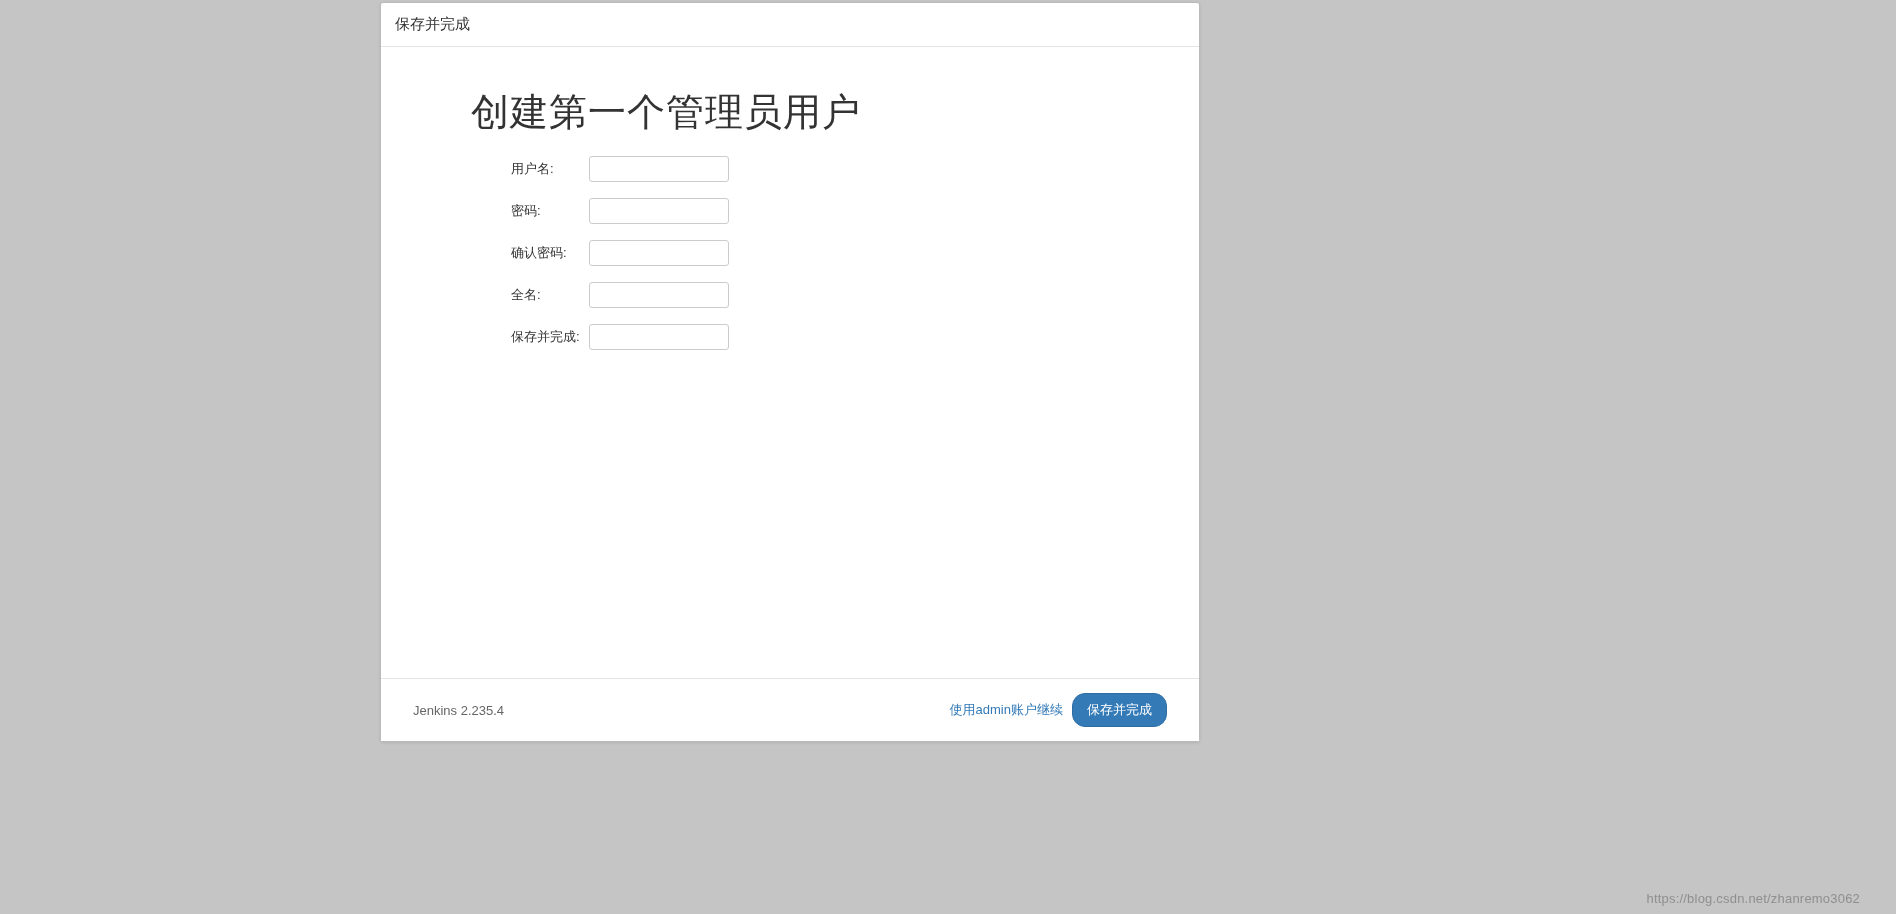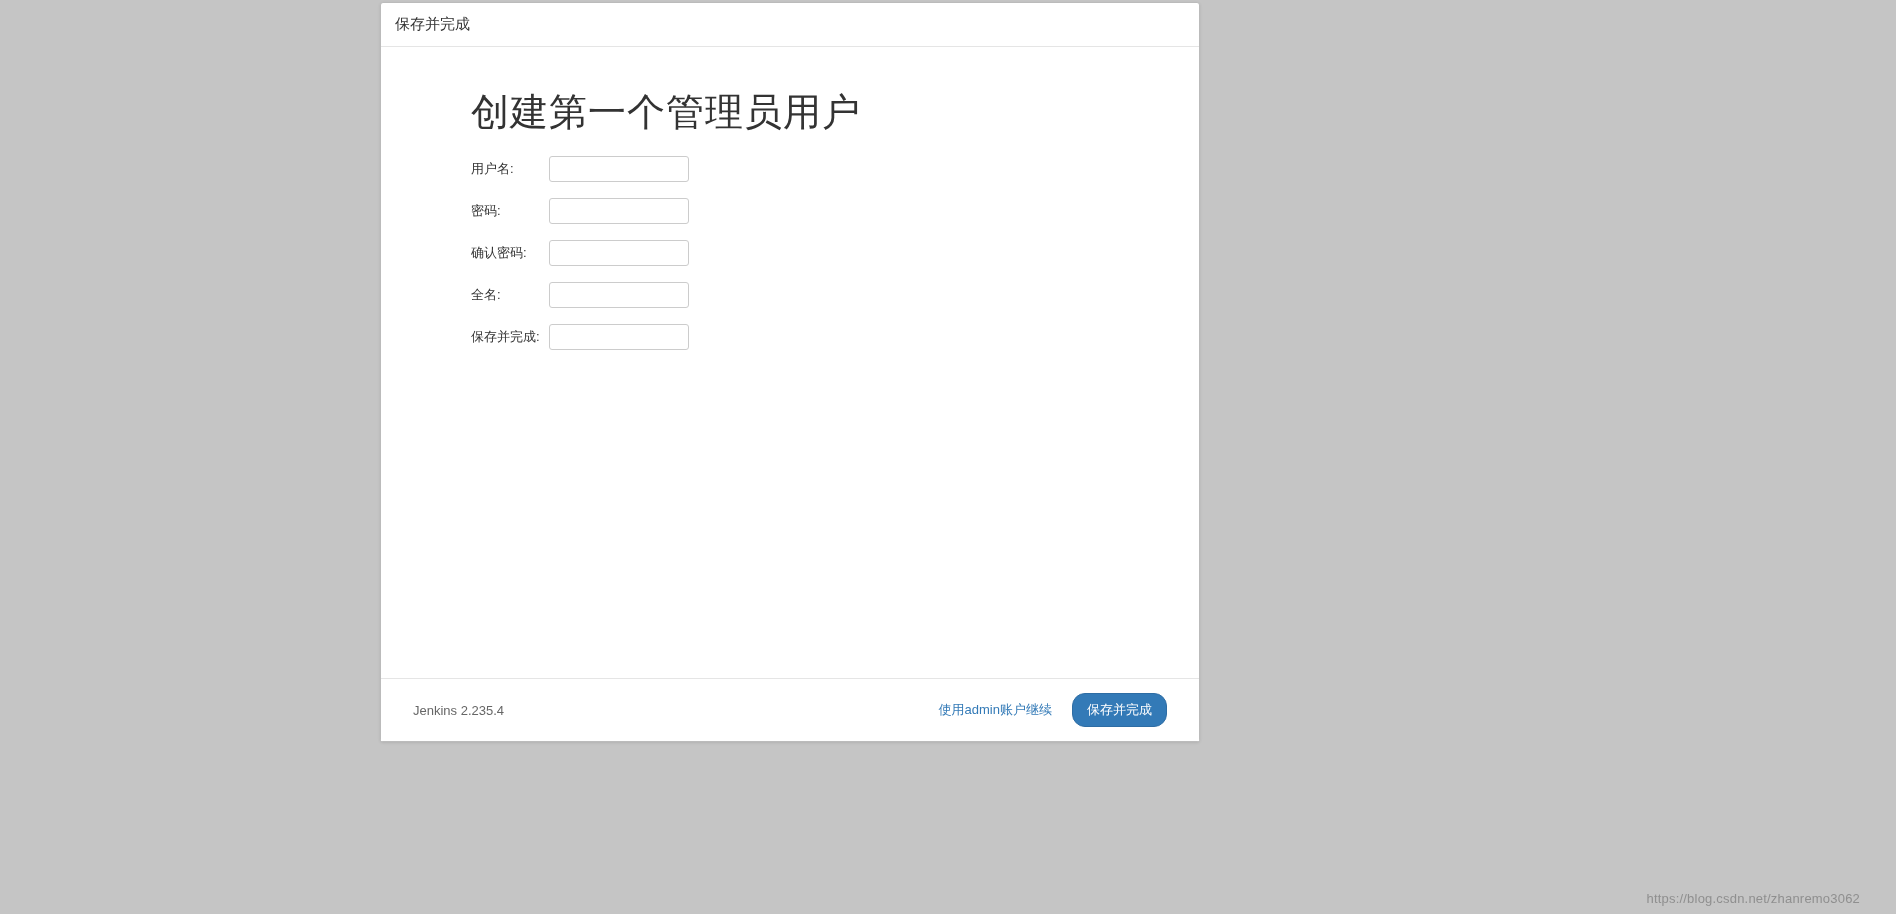--- a/index.html
+++ b/index.html
@@ -44,20 +44,21 @@
       font-size: 38px;
       font-weight: 300;
       color: #333;
       margin-bottom: 18px;
       letter-spacing: 1px;
     }
     .form-row {
       display: flex;
       align-items: center;
       margin-bottom: 16px;
+      margin-left: 40px;
     }
     .form-label {
       width: 78px;
       font-size: 13px;
       color: #333;
       padding-right: 6px;
       text-align: left;
     }
     .form-input {
       width: 140px;
@@ -76,21 +77,21 @@
       justify-content: space-between;
       background: #fff;
     }
     .version {
       font-size: 13px;
       color: #666;
     }
     .footer-actions {
       display: flex;
       align-items: center;
-      gap: 16px;
+      gap: 5px;
     }
     .link-button {
       background: none;
       border: none;
       color: #337ab7;
       font-size: 13px;
       cursor: pointer;
       padding: 6px 4px;
     }
     .primary-button {

